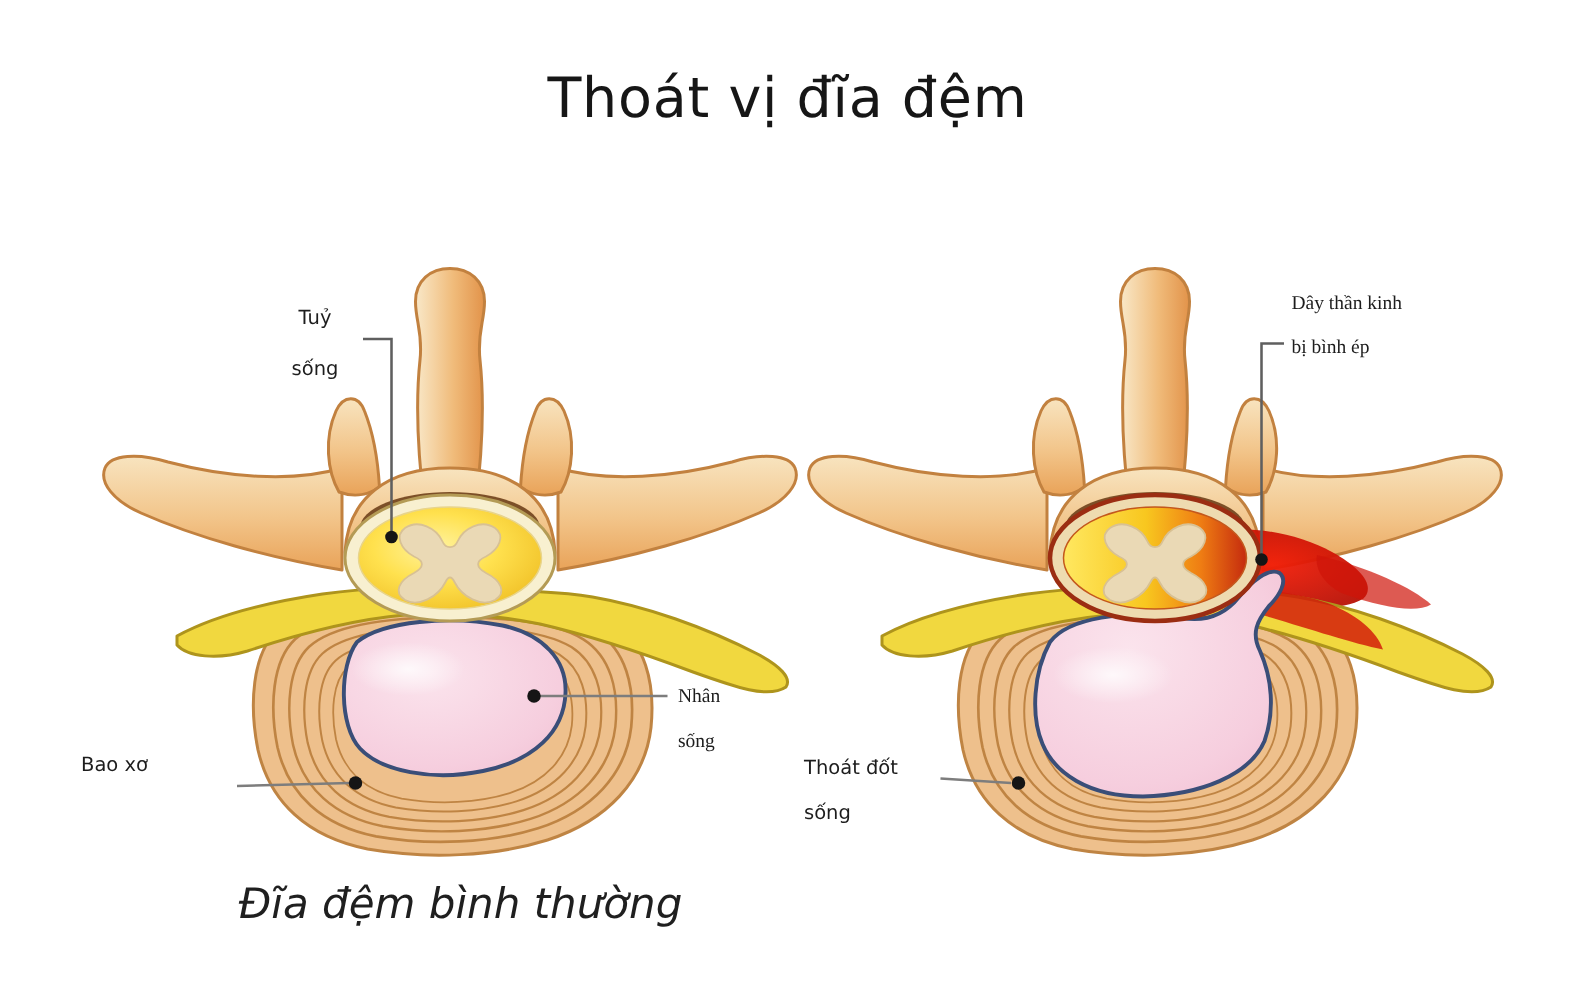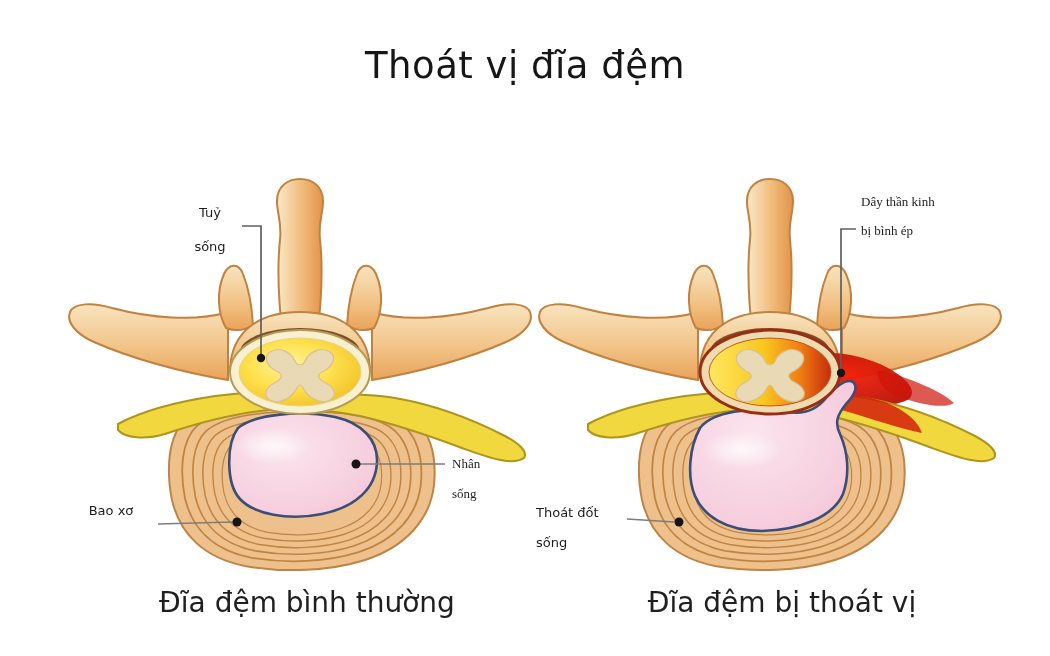--- a/index.html
+++ b/index.html
@@ -9,21 +9,21 @@
   }
   #art{position:absolute;left:0;top:0;}
   .ttl{
     position:absolute;left:0;top:44px;width:1050px;text-align:center;
     font-size:37px;font-weight:500;color:#161616;letter-spacing:.5px;
   }
   .lbl{position:absolute;font-size:13px;color:#1d1d1d;line-height:29px;}
   .lbl div{white-space:nowrap;}
   .cap{
     position:absolute;top:586px;width:400px;text-align:center;
-    font-size:28px;font-weight:500;color:#1f1f1f;
+    font-size:28px;font-weight:500;color:#1f1f1f;font-style:italic;
   }
 </style>
 </head>
 <body>
 
 <div id="stage">
 
 <svg id="art" width="1050" height="656" viewBox="0 0 1050 656">
   <defs>
     <linearGradient id="boneG" x1="0" y1="0" x2="0" y2="1">
@@ -146,30 +146,29 @@
 <div class="lbl" style="left:160px;top:196px;width:100px;text-align:center;line-height:34px;">
   <div>Tuỷ</div>
   <div>sống</div>
 </div>
 
 <div class="lbl" style="left:452px;top:449px;line-height:30px;font-family:Liberation Serif, serif;">
   <div>Nhân</div>
   <div>sống</div>
 </div>
 
-<div class="lbl" style="left:54px;top:495px;width:114px;text-align:center;line-height:31px;">
+<div class="lbl" style="left:54px;top:495px;width:114px;text-align:left;line-height:31px;">
   <div>Bao xơ</div>
 </div>
 
 <div class="lbl" style="left:861px;top:187px;line-height:29px;font-family:Liberation Serif, serif;">
   <div>Dây thần kinh</div>
   <div>bị bình ép</div>
 </div>
 
 <div class="lbl" style="left:536px;top:498px;line-height:30px;">
   <div>Thoát đốt</div>
   <div>sống</div>
 </div>
 
 <div class="cap" style="left:107px;">Đĩa đệm bình thường</div>
-<div class="cap" style="left:582px;">Đĩa đệm bị thoát vị</div>
 
 </div>
 
 </body></html>

